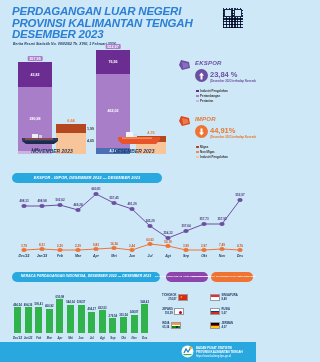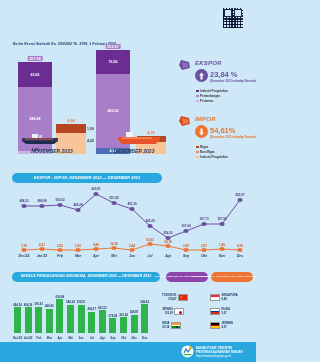--- a/index.html
+++ b/index.html
@@ -132,20 +132,25 @@
   .foottxt { position:absolute; right:8px; bottom:4px; text-align:left; width:52px; }
   .foottxt div { font-size:2.9px; font-weight:bold; color:#fff; line-height:1.25; white-space:nowrap; }
   .footurl { font-size:2.7px !important; font-weight:normal !important; }
 </style>
 </head>
 <body>
 
 <div class="page">
 
   <div class="header">
+    <div class="title">
+      <div>PERDAGANGAN LUAR NEGERI</div>
+      <div>PROVINSI KALIMANTAN TENGAH</div>
+      <div>DESEMBER 2023</div>
+    </div>
     <div class="subtitle">Berita Resmi Statistik No. 08/02/62 Th. XVIII, 1 Februari 2024</div>
     <div class="qr"></div>
   </div>
 
   <div class="barpanel">
 
     <div class="bargroup" style="left:14px; width:76px; height:104px;">
 
       <div class="stack" style="left:4px; height:92px;">
         <div class="toplabel" style="top:-6px; background:#a97ec9; color:#fff;">357,95</div>
@@ -241,21 +246,21 @@
       <svg style="position:absolute; left:6px; top:3px;" width="14" height="13" viewBox="0 0 14 13">
         <path d="M3 1 L11 3 L12 9 L4 11 L1 6 Z" fill="#d84a22"></path>
         <path d="M4 3 L10 4.5 L10.5 8 L5 9.5 Z" fill="#f07a42"></path>
       </svg>
       <div class="sumtitle" style="left:23px; top:4px; color:#e8762c;">IMPOR</div>
       <div class="circle" style="left:23px; top:13px; background:#ef7433;">
         <svg width="7" height="8" viewBox="0 0 7 8">
           <path d="M3.5 7.5 L1 4.5 L2.5 4.5 L2.5 0.5 L4.5 0.5 L4.5 4.5 L6 4.5 Z" fill="#fff"></path>
         </svg>
       </div>
-      <div class="pct" style="left:38px; top:14px; color:#e8762c;">54,61%</div>
+      <div class="pct" style="left:38px; top:14px; color:#e8762c;">44,91%</div>
       <div class="pctsub" style="left:38px; top:23px; color:#e8762c;">(Desember 2023 terhadap November 2023)</div>
 
       <div class="legrow" style="left:24px; top:33px;">
         <span class="legsw" style="background:#b4471f;"></span>
         <span class="legtx">Migas</span>
       </div>
       <div class="legrow" style="left:24px; top:38px;">
         <span class="legsw" style="background:#ef8a4e;"></span>
         <span class="legtx">Non Migas</span>
       </div>

